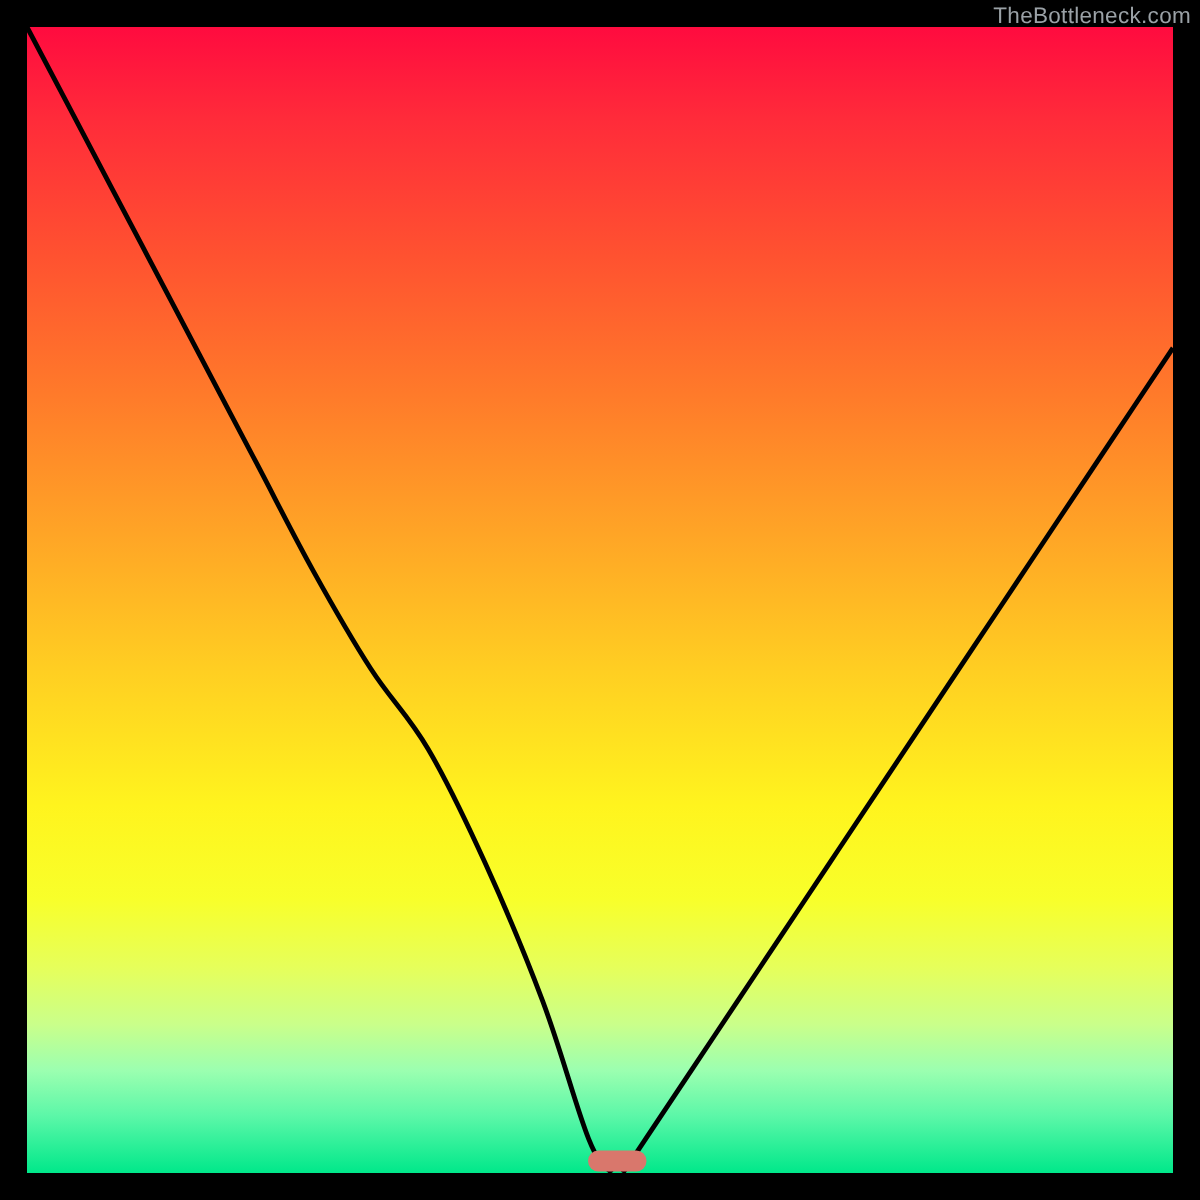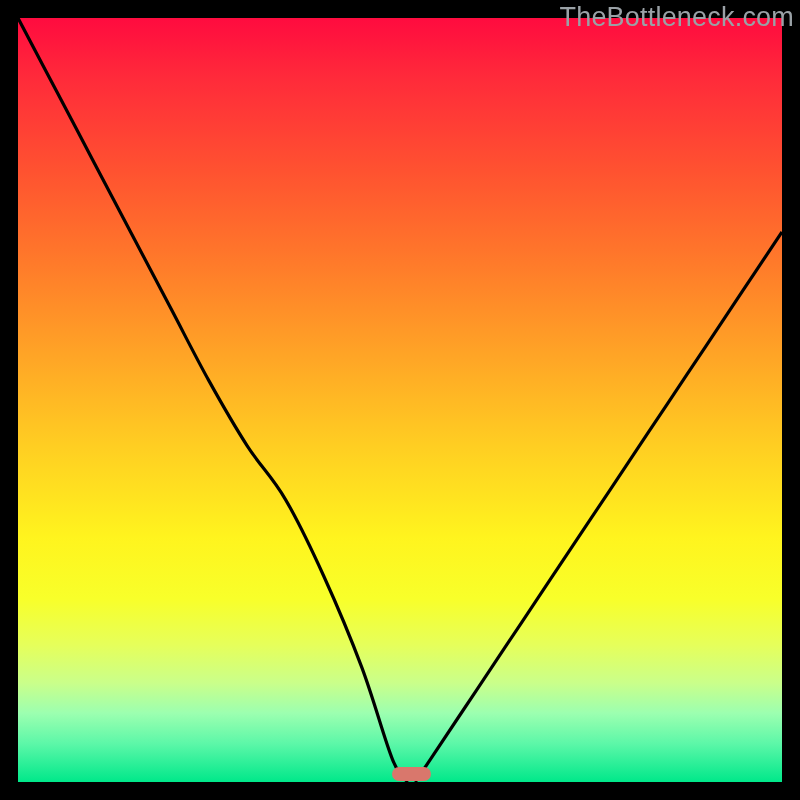--- a/index.html
+++ b/index.html
@@ -49,21 +49,21 @@
   .marker {
     position: absolute;
     border-radius: 9px;
     background: #d9776c;
   }
   .watermark {
     position: absolute;
     top: 2px;
     right: 6px;
     color: #9aa1a6;
-    font-size: 27px;
+    font-size: 15px;
     font-weight: 500;
     letter-spacing: 0.2px;
     user-select: none;
   }
 </style>
 </head>
 <body>
 
 <div class="frame">
 

